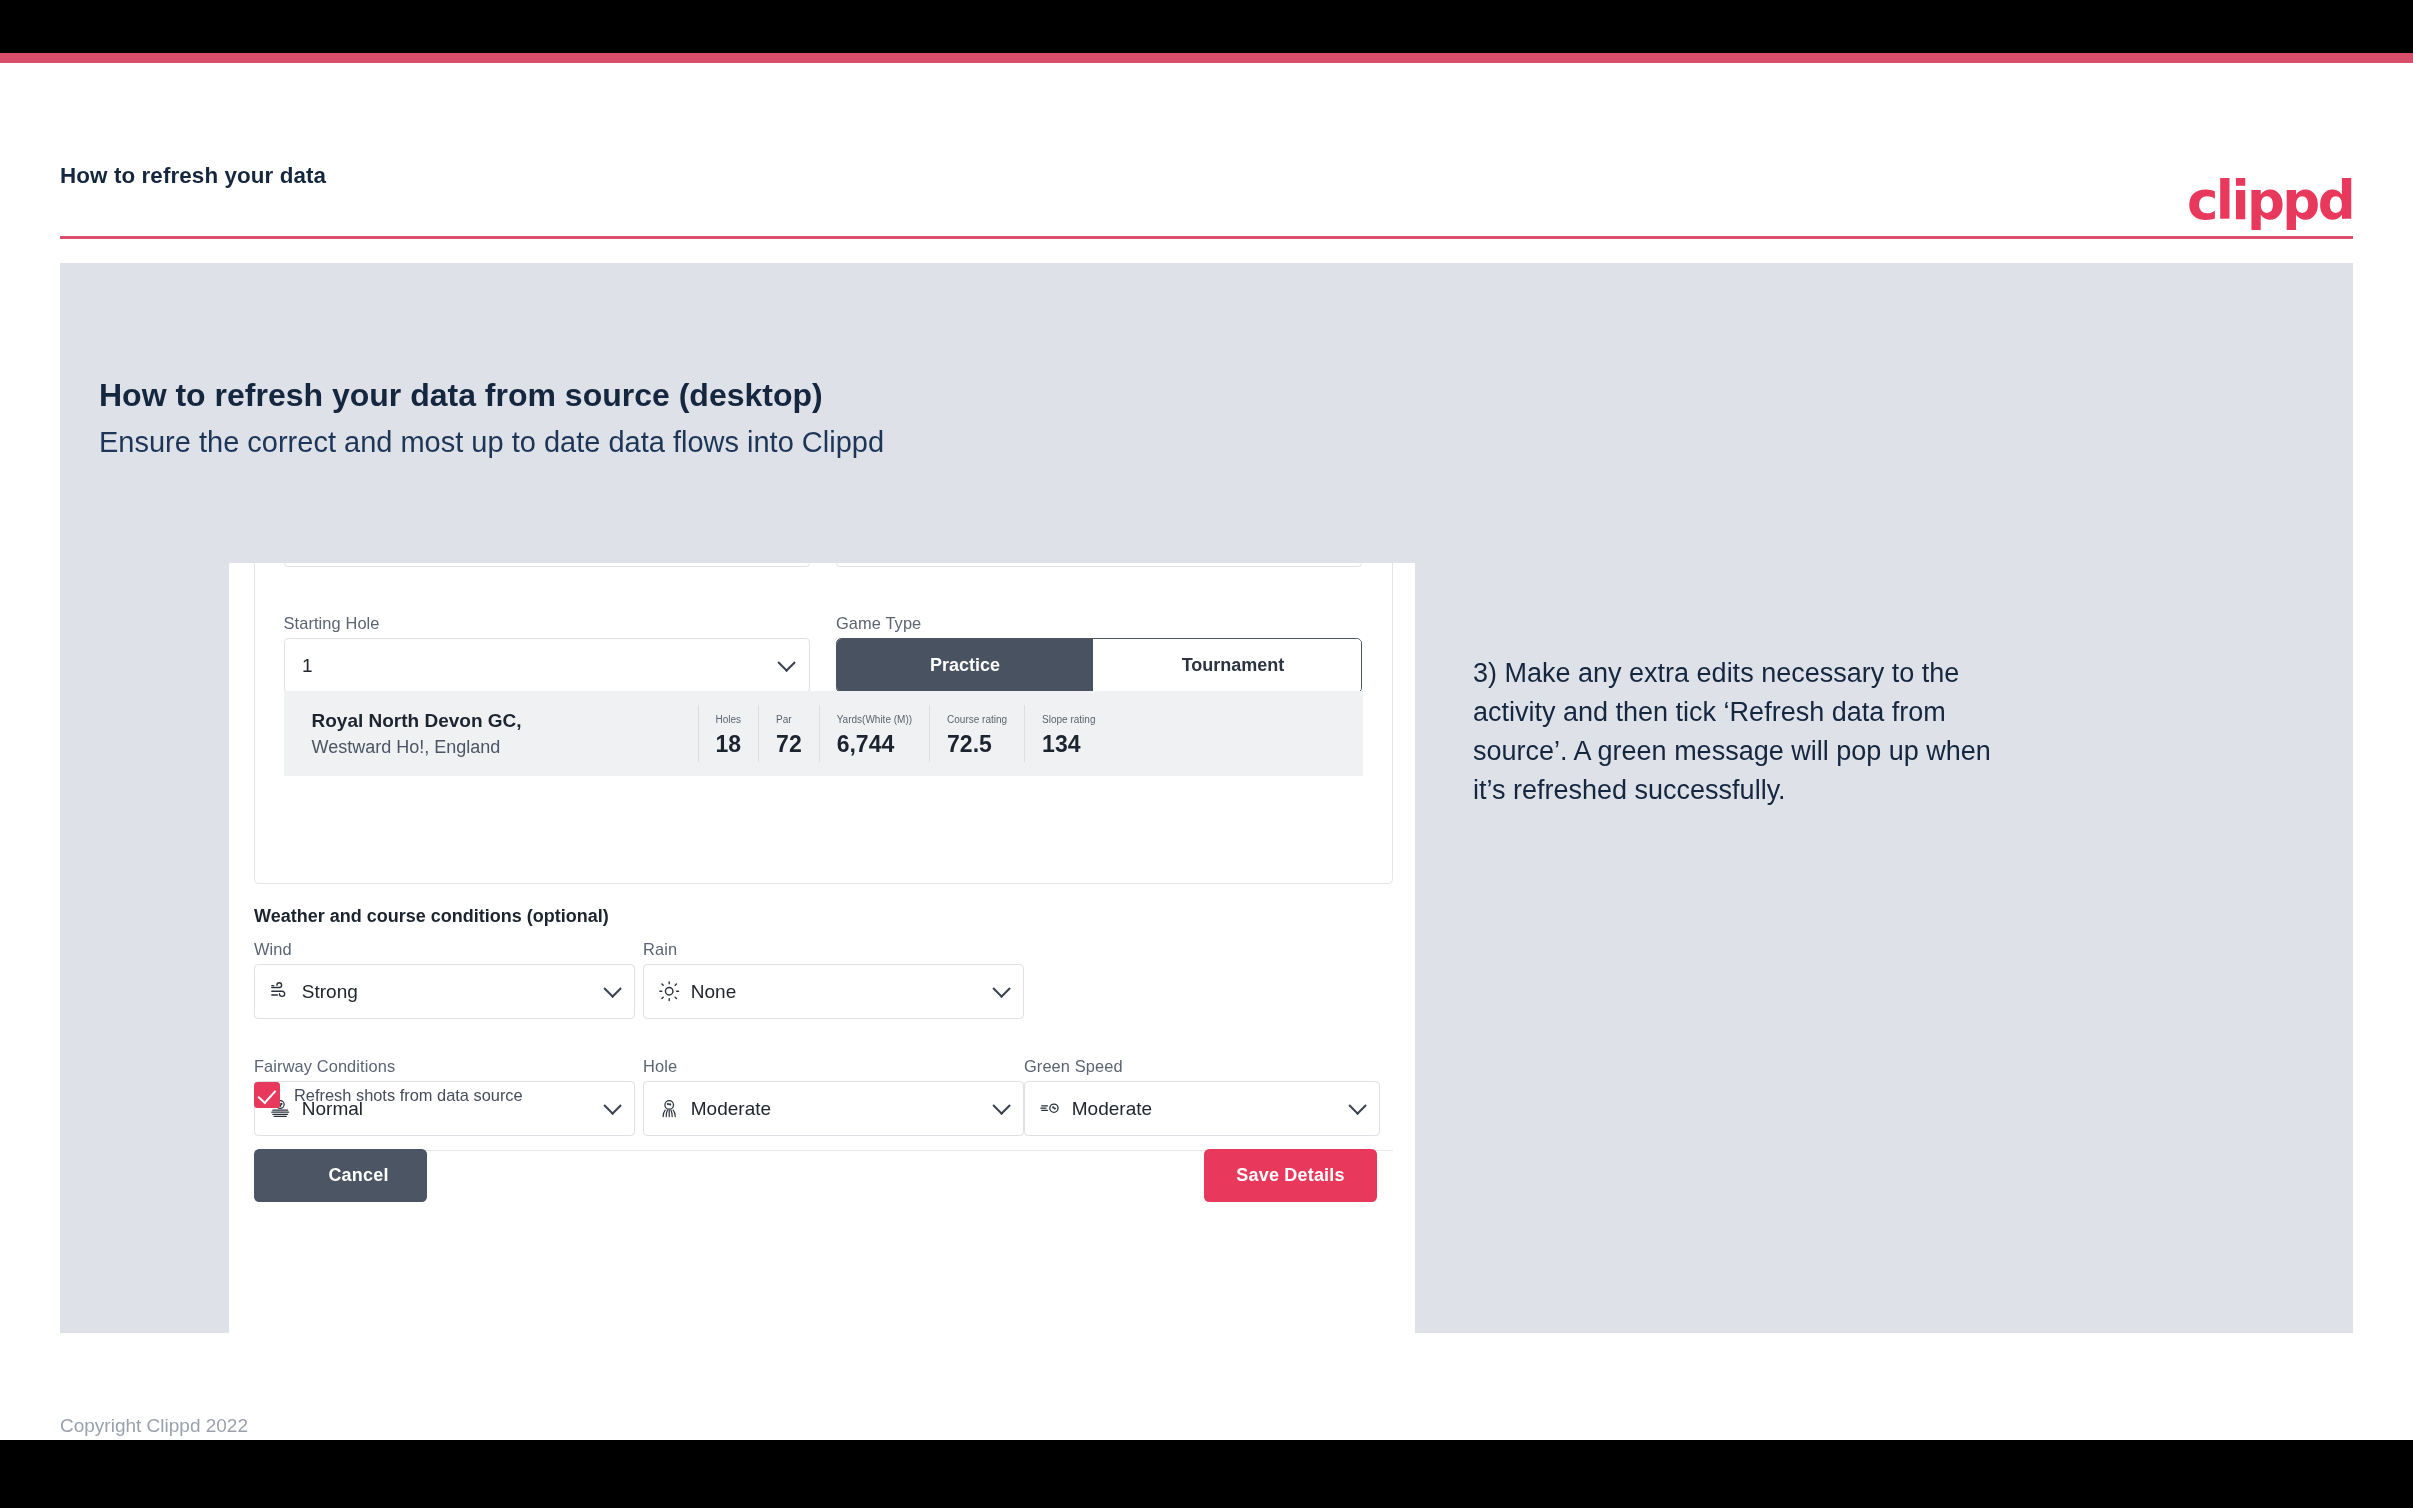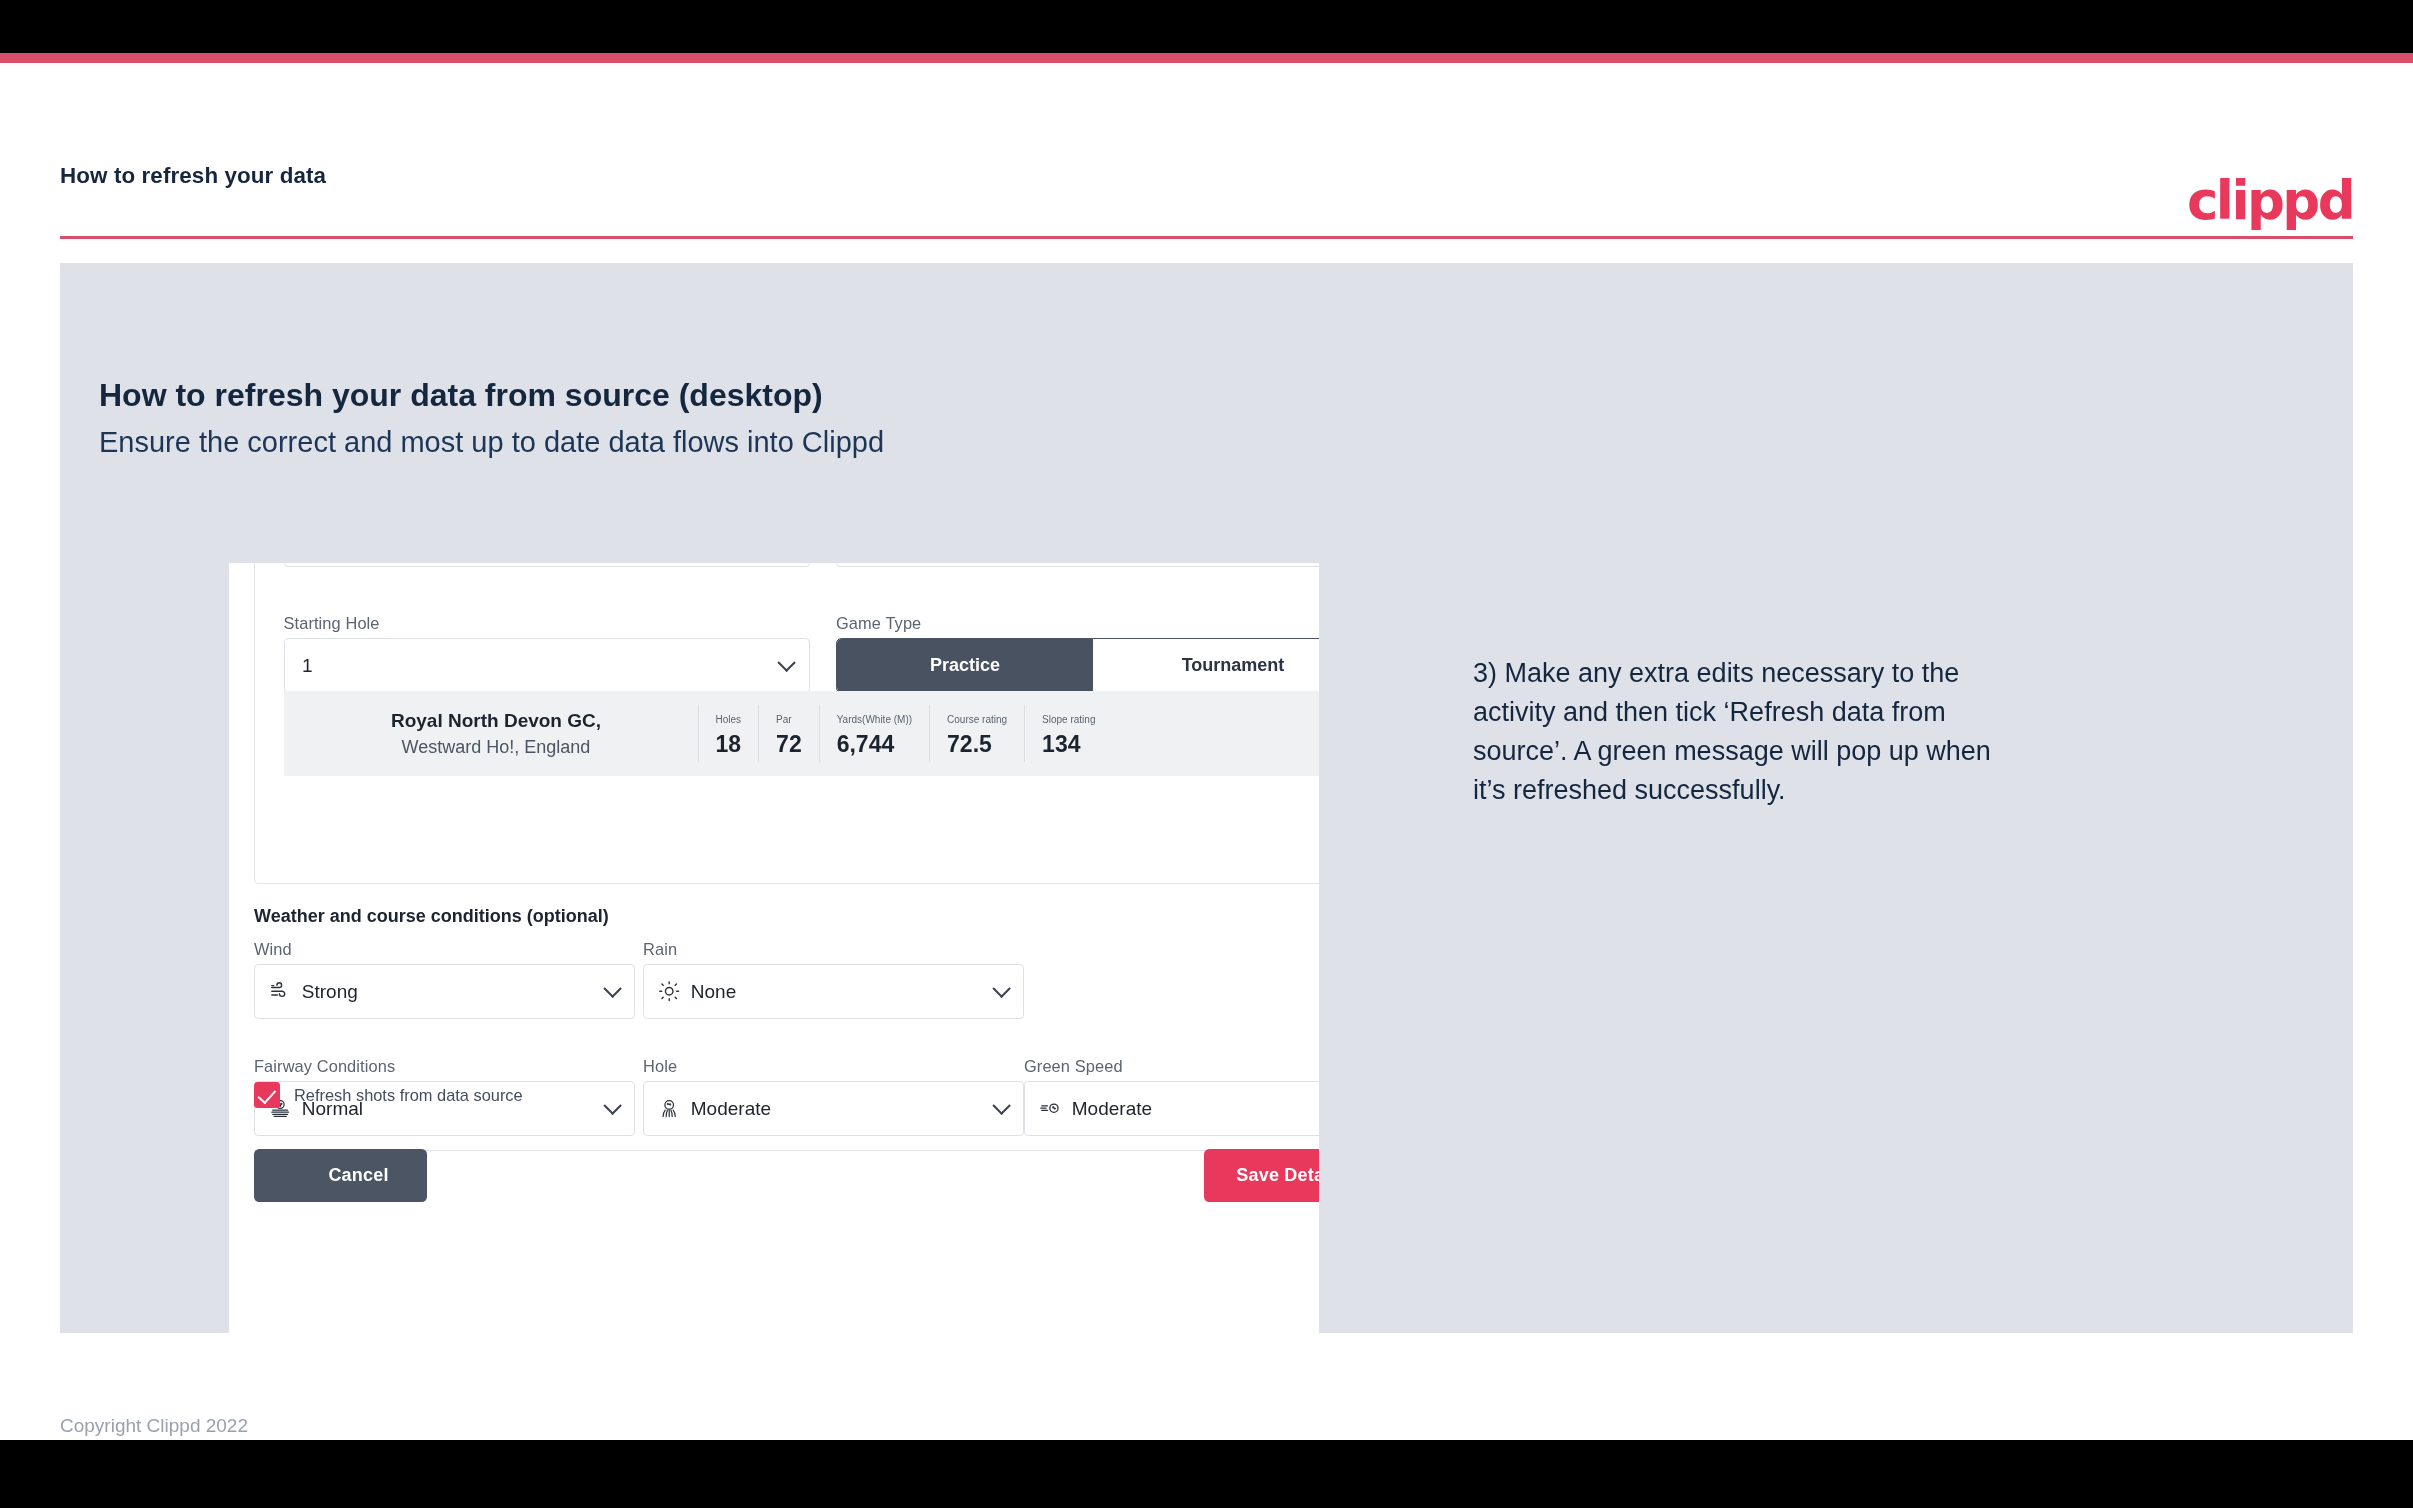--- a/index.html
+++ b/index.html
@@ -96,21 +96,21 @@
     position: absolute;
     left: 60px; top: 1362px;
     font-size: 19px;
     color: #9aa1ad;
   }
 
   
   .app-card {
     position: absolute;
     left: 229px; top: 510px;
-    width: 1090px; height: 781px;
+    width: 1186px; height: 781px;
     background: #ffffff;
     overflow: hidden;
   }
   .inner-card {
     position: absolute;
     left: 25px; top: -35px;
     width: 1139px; height: 356px;
     background: #ffffff;
     border: 0.9px solid #e3e5e9;
     border-radius: 4.3px;
@@ -183,21 +183,21 @@
 
   
   .course-strip {
     position: absolute;
     left: 28.5px; top: 162px;
     width: 1079px; height: 85px;
     background: #f0f1f3;
     display: flex;
     align-items: center;
   }
-  .course-name-wrap { padding-left: 11px; width: 414px; text-align: center; }
+  .course-name-wrap { padding-left: 28px; width: 414px; }
   .course-name { font-size: 19px; font-weight: 700; color: #1c2430; line-height: 26px;}
   .course-loc { font-size: 18px; color: #4b5563; line-height: 26px; }
   .stat {
     height: 57px;
     border-left: 0.9px solid #dcdee2;
     padding: 0 17px;
     display: flex;
     flex-direction: column;
     justify-content: center;
     align-items: flex-start;

